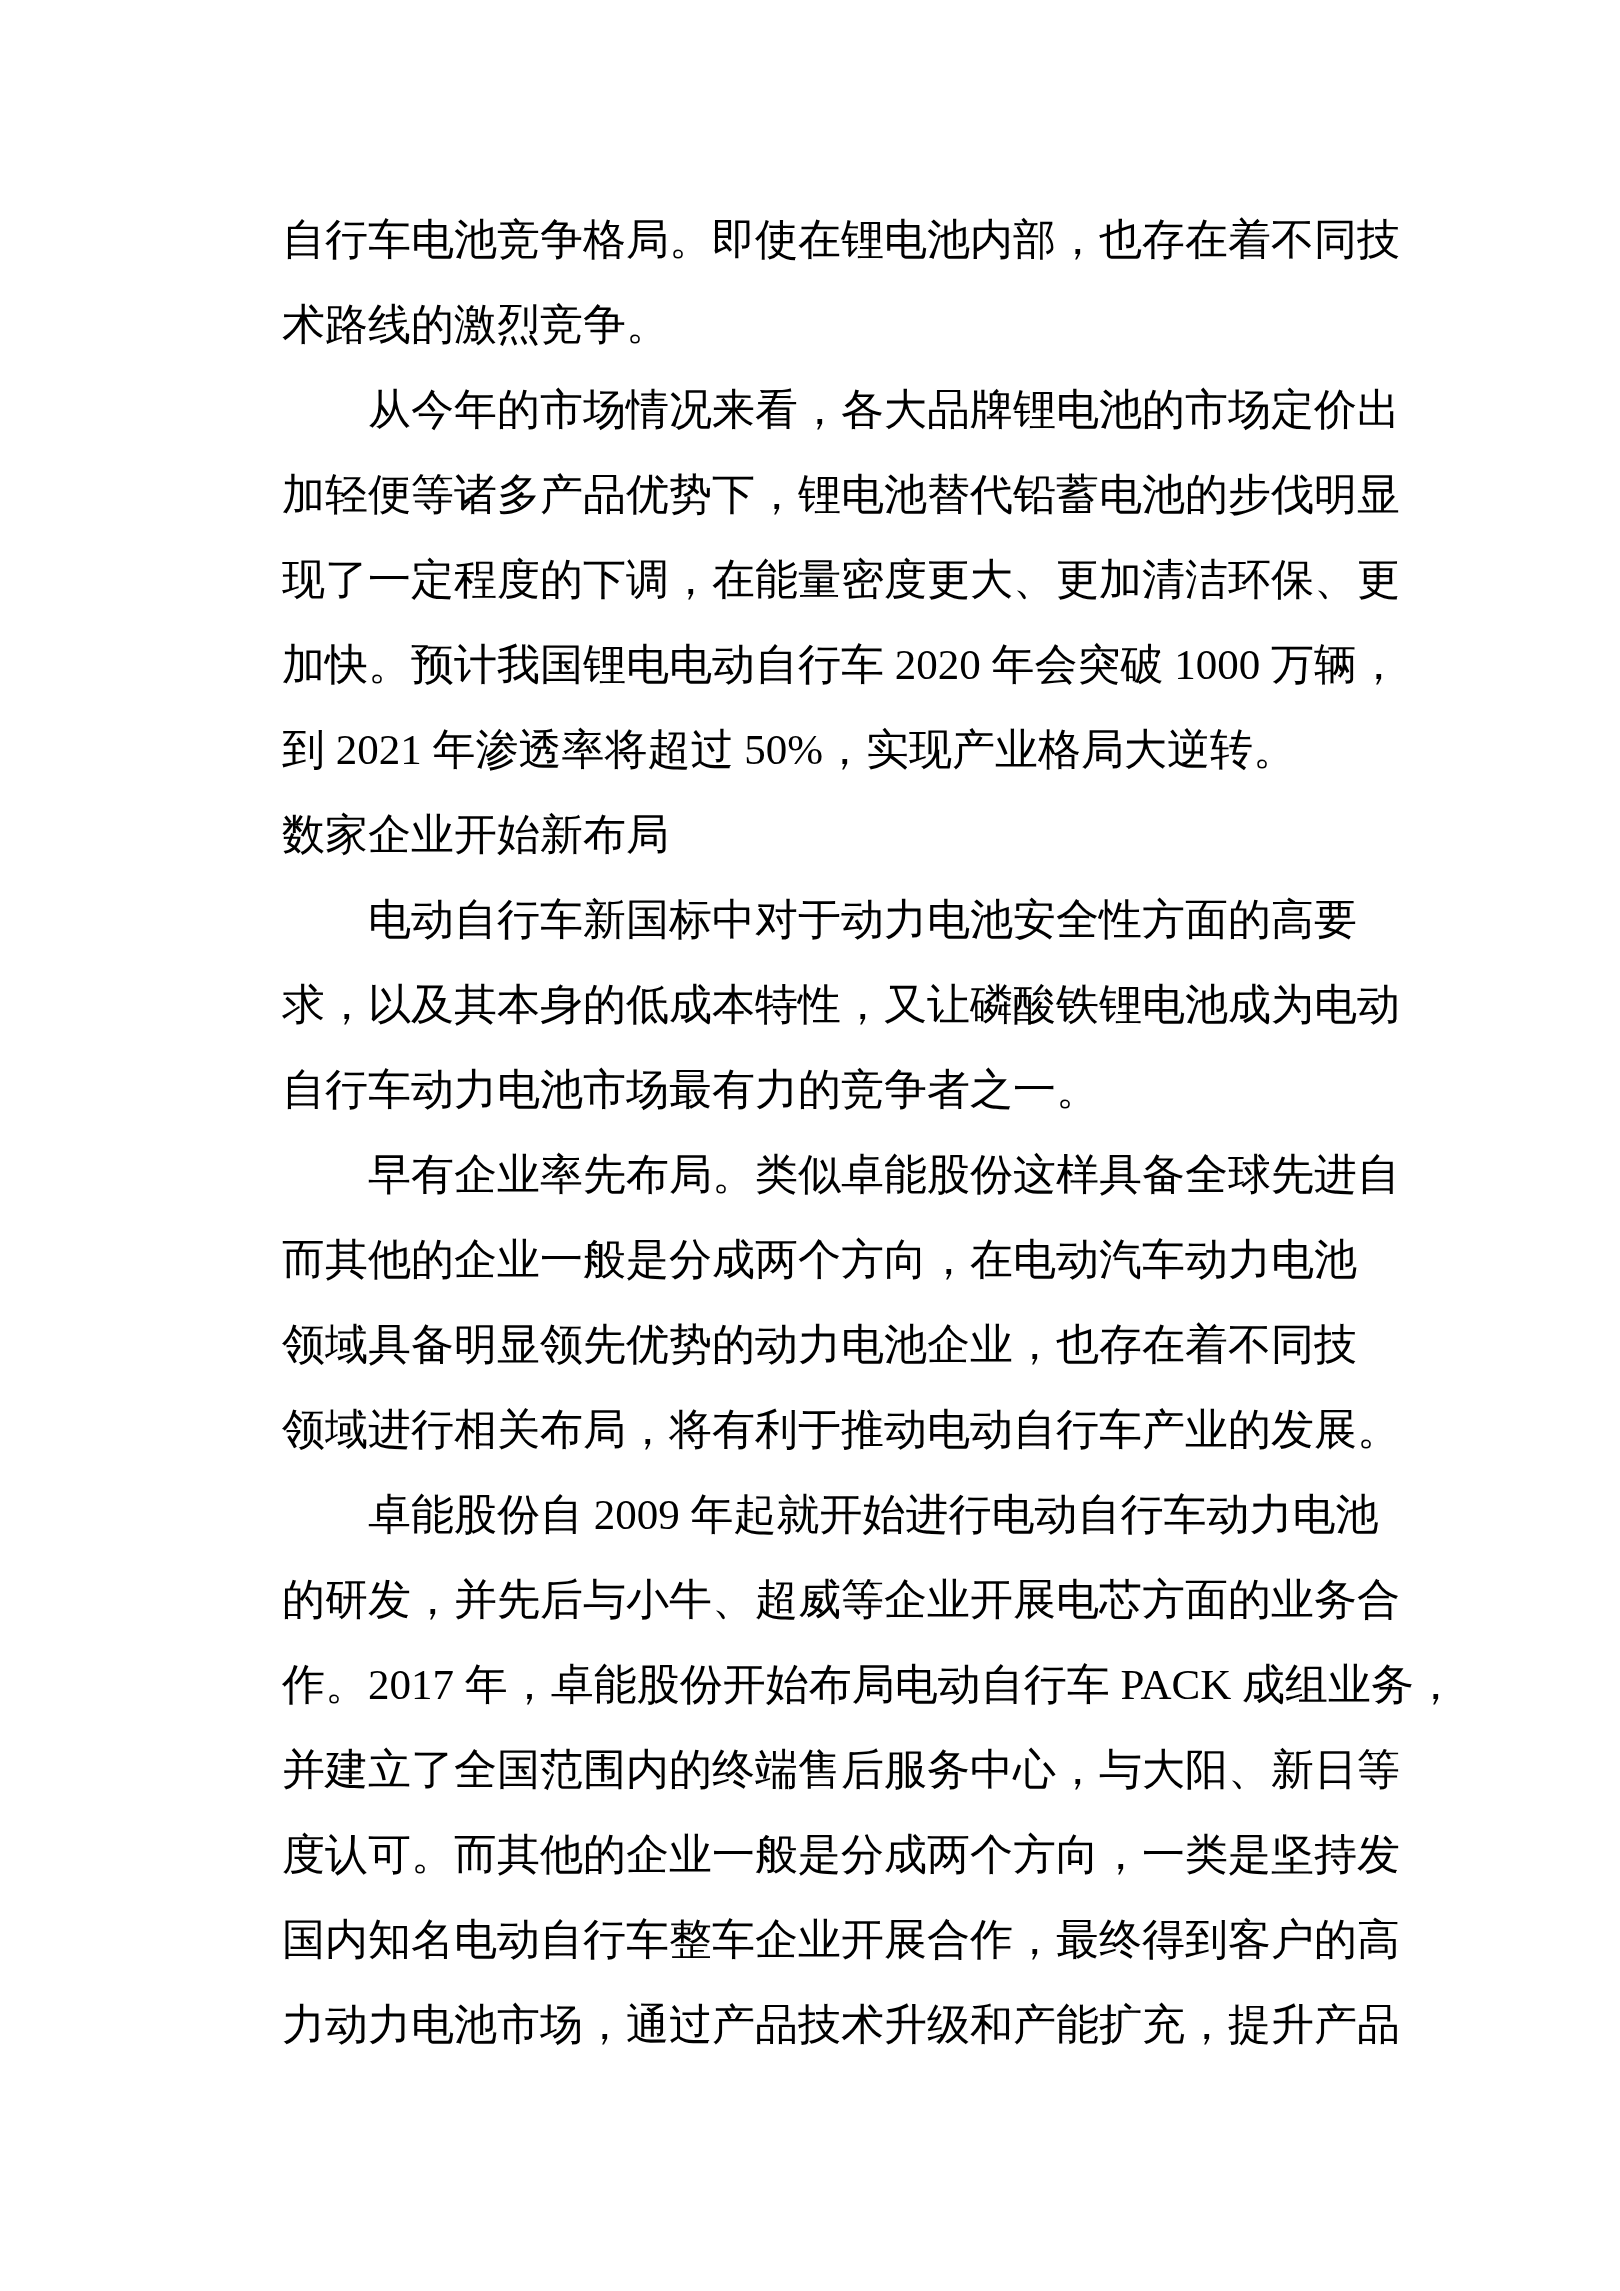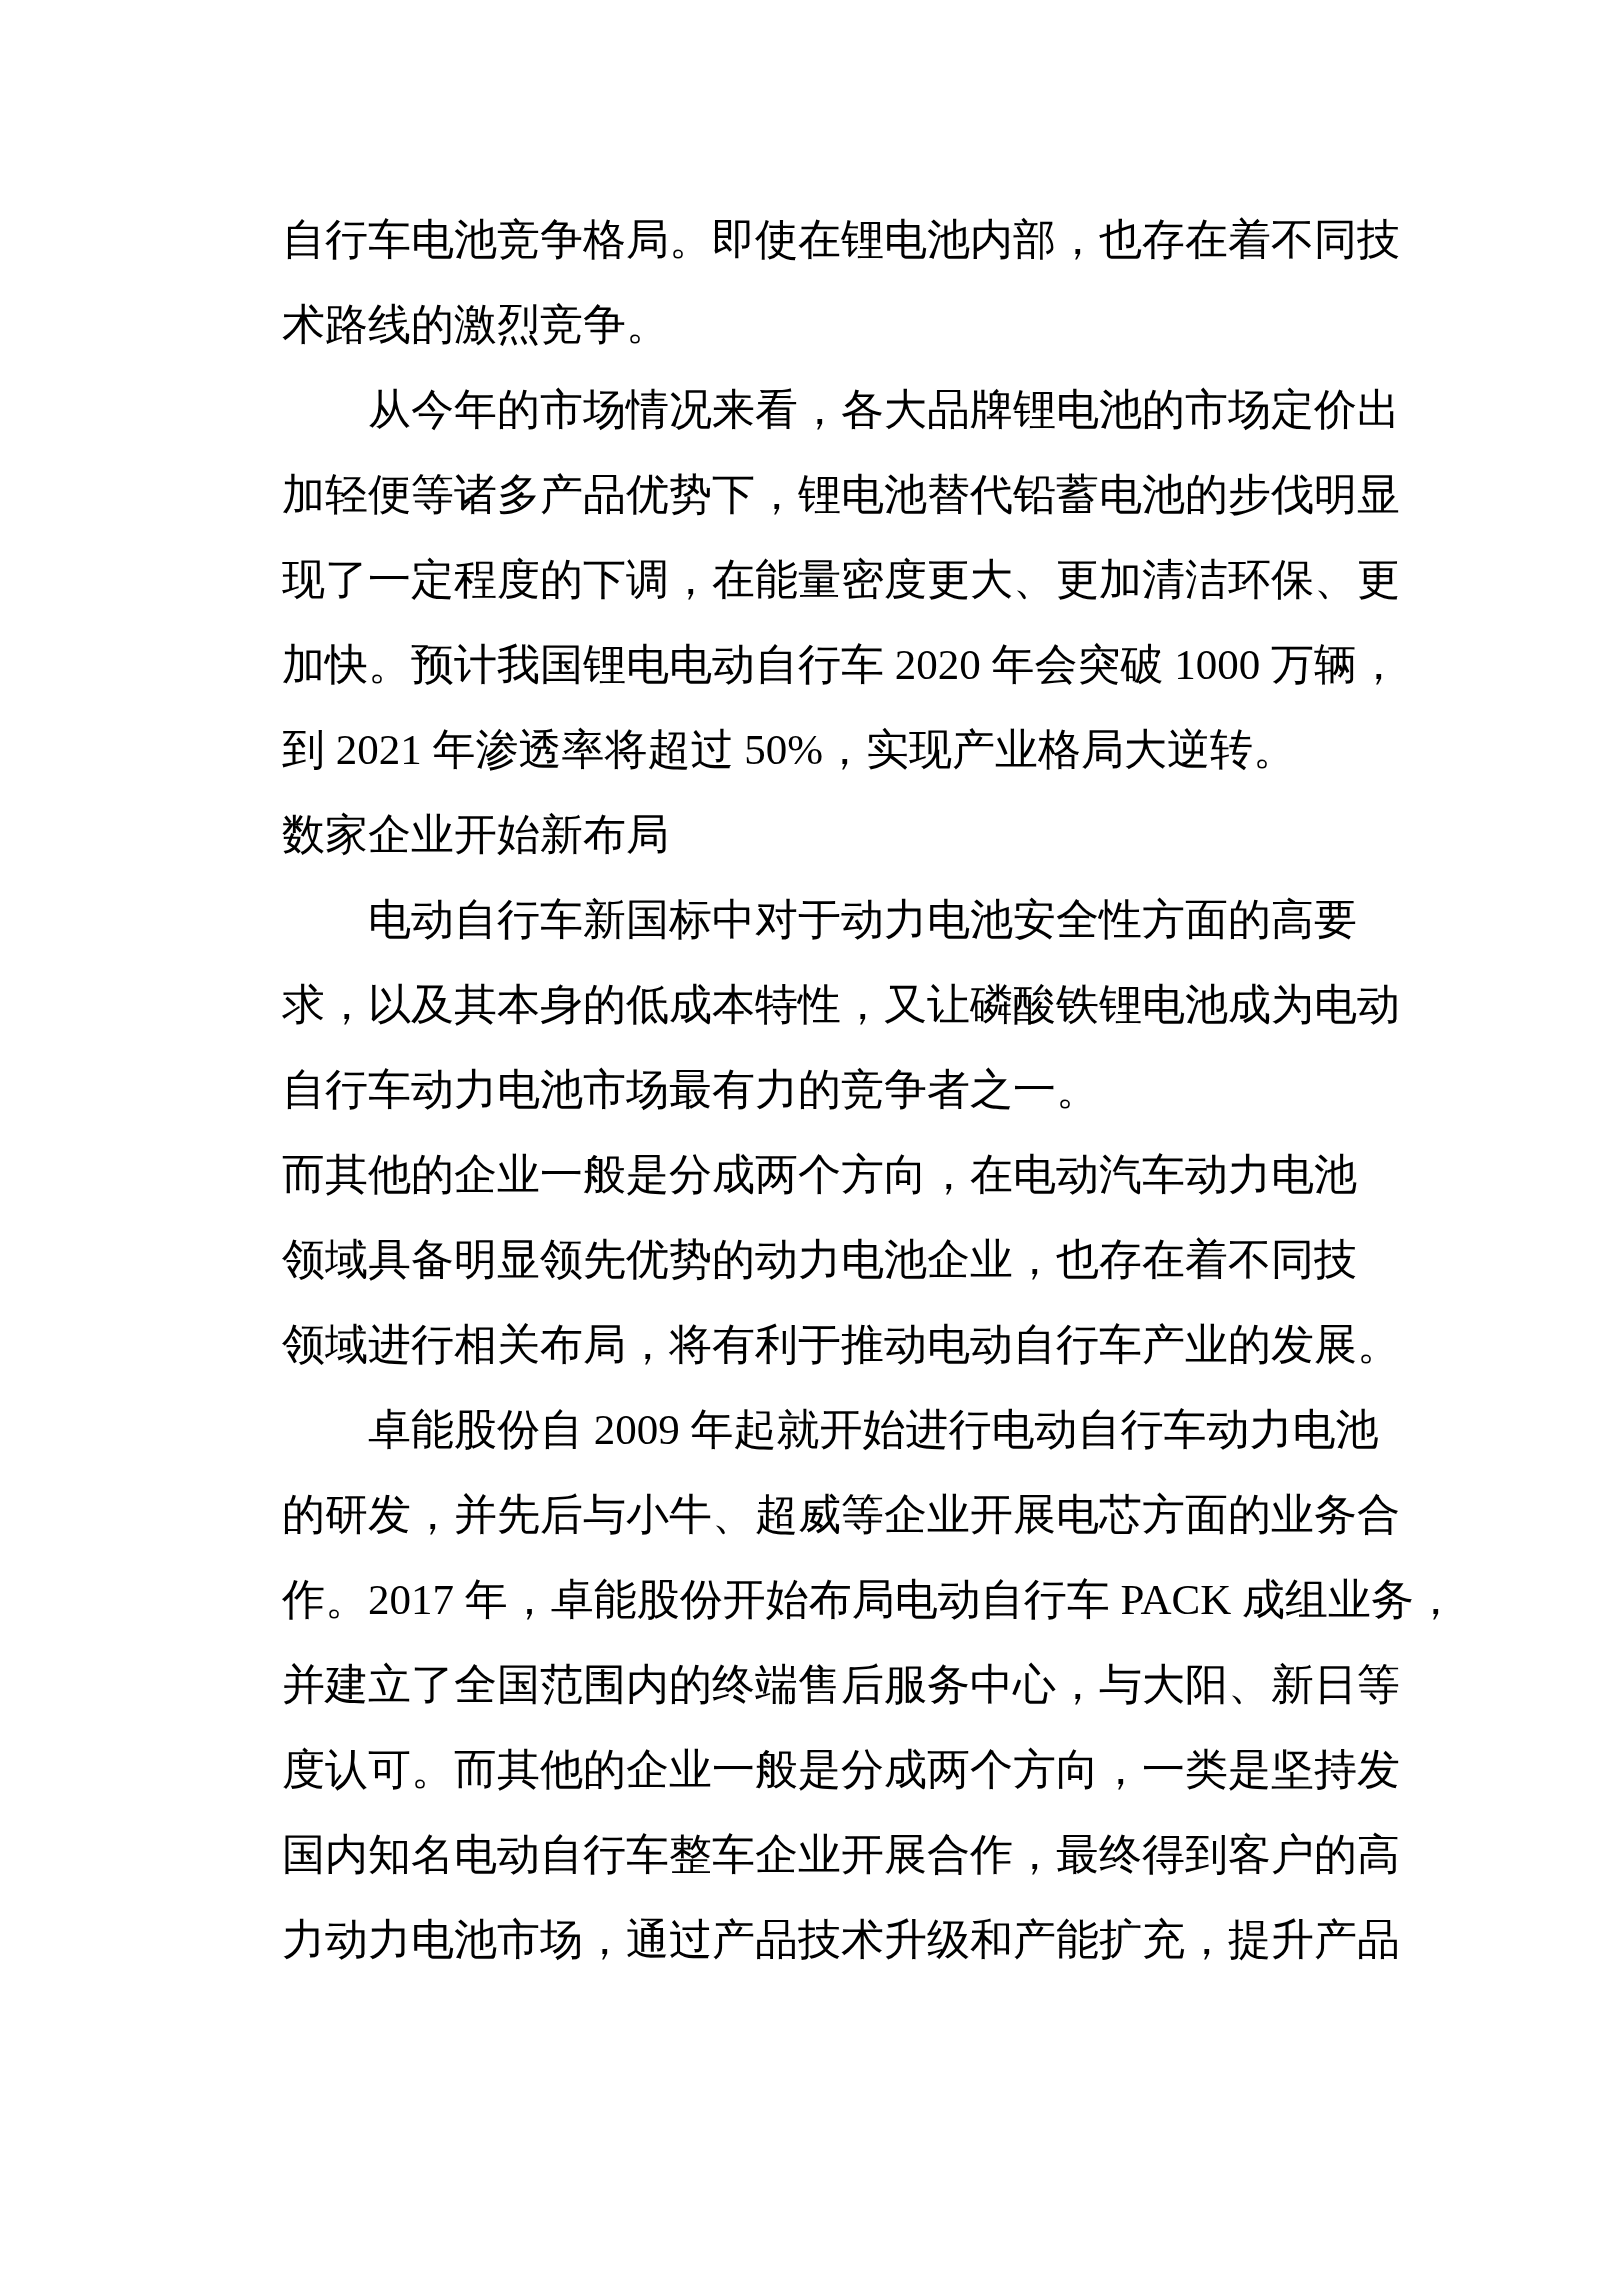--- a/index.html
+++ b/index.html
@@ -53,20 +53,21 @@
     <div class="line">术路线的激烈竞争。</div>
     <div class="line indent">从今年的市场情况来看，各大品牌锂电池的市场定价出</div>
     <div class="line">加轻便等诸多产品优势下，锂电池替代铅蓄电池的步伐明显</div>
     <div class="line">现了一定程度的下调，在能量密度更大、更加清洁环保、更</div>
     <div class="line">加快。预计我国锂电电动自行车 2020 年会突破 1000 万辆，</div>
     <div class="line">到 2021 年渗透率将超过 50%，实现产业格局大逆转。</div>
     <div class="line bold">数家企业开始新布局</div>
     <div class="line indent">电动自行车新国标中对于动力电池安全性方面的高要</div>
     <div class="line">求，以及其本身的低成本特性，又让磷酸铁锂电池成为电动</div>
     <div class="line">自行车动力电池市场最有力的竞争者之一。</div>
+    <div class="line indent">早有企业率先布局。类似卓能股份这样具备全球先进自</div>
     <div class="line">而其他的企业一般是分成两个方向，在电动汽车动力电池</div>
     <div class="line">领域具备明显领先优势的动力电池企业，也存在着不同技</div>
     <div class="line">领域进行相关布局，将有利于推动电动自行车产业的发展。</div>
     <div class="line indent">卓能股份自 2009 年起就开始进行电动自行车动力电池</div>
     <div class="line">的研发，并先后与小牛、超威等企业开展电芯方面的业务合</div>
     <div class="line">作。2017 年，卓能股份开始布局电动自行车 PACK 成组业务，</div>
     <div class="line">并建立了全国范围内的终端售后服务中心，与大阳、新日等</div>
     <div class="line">度认可。而其他的企业一般是分成两个方向，一类是坚持发</div>
     <div class="line">国内知名电动自行车整车企业开展合作，最终得到客户的高</div>
     <div class="line">力动力电池市场，通过产品技术升级和产能扩充，提升产品</div>

